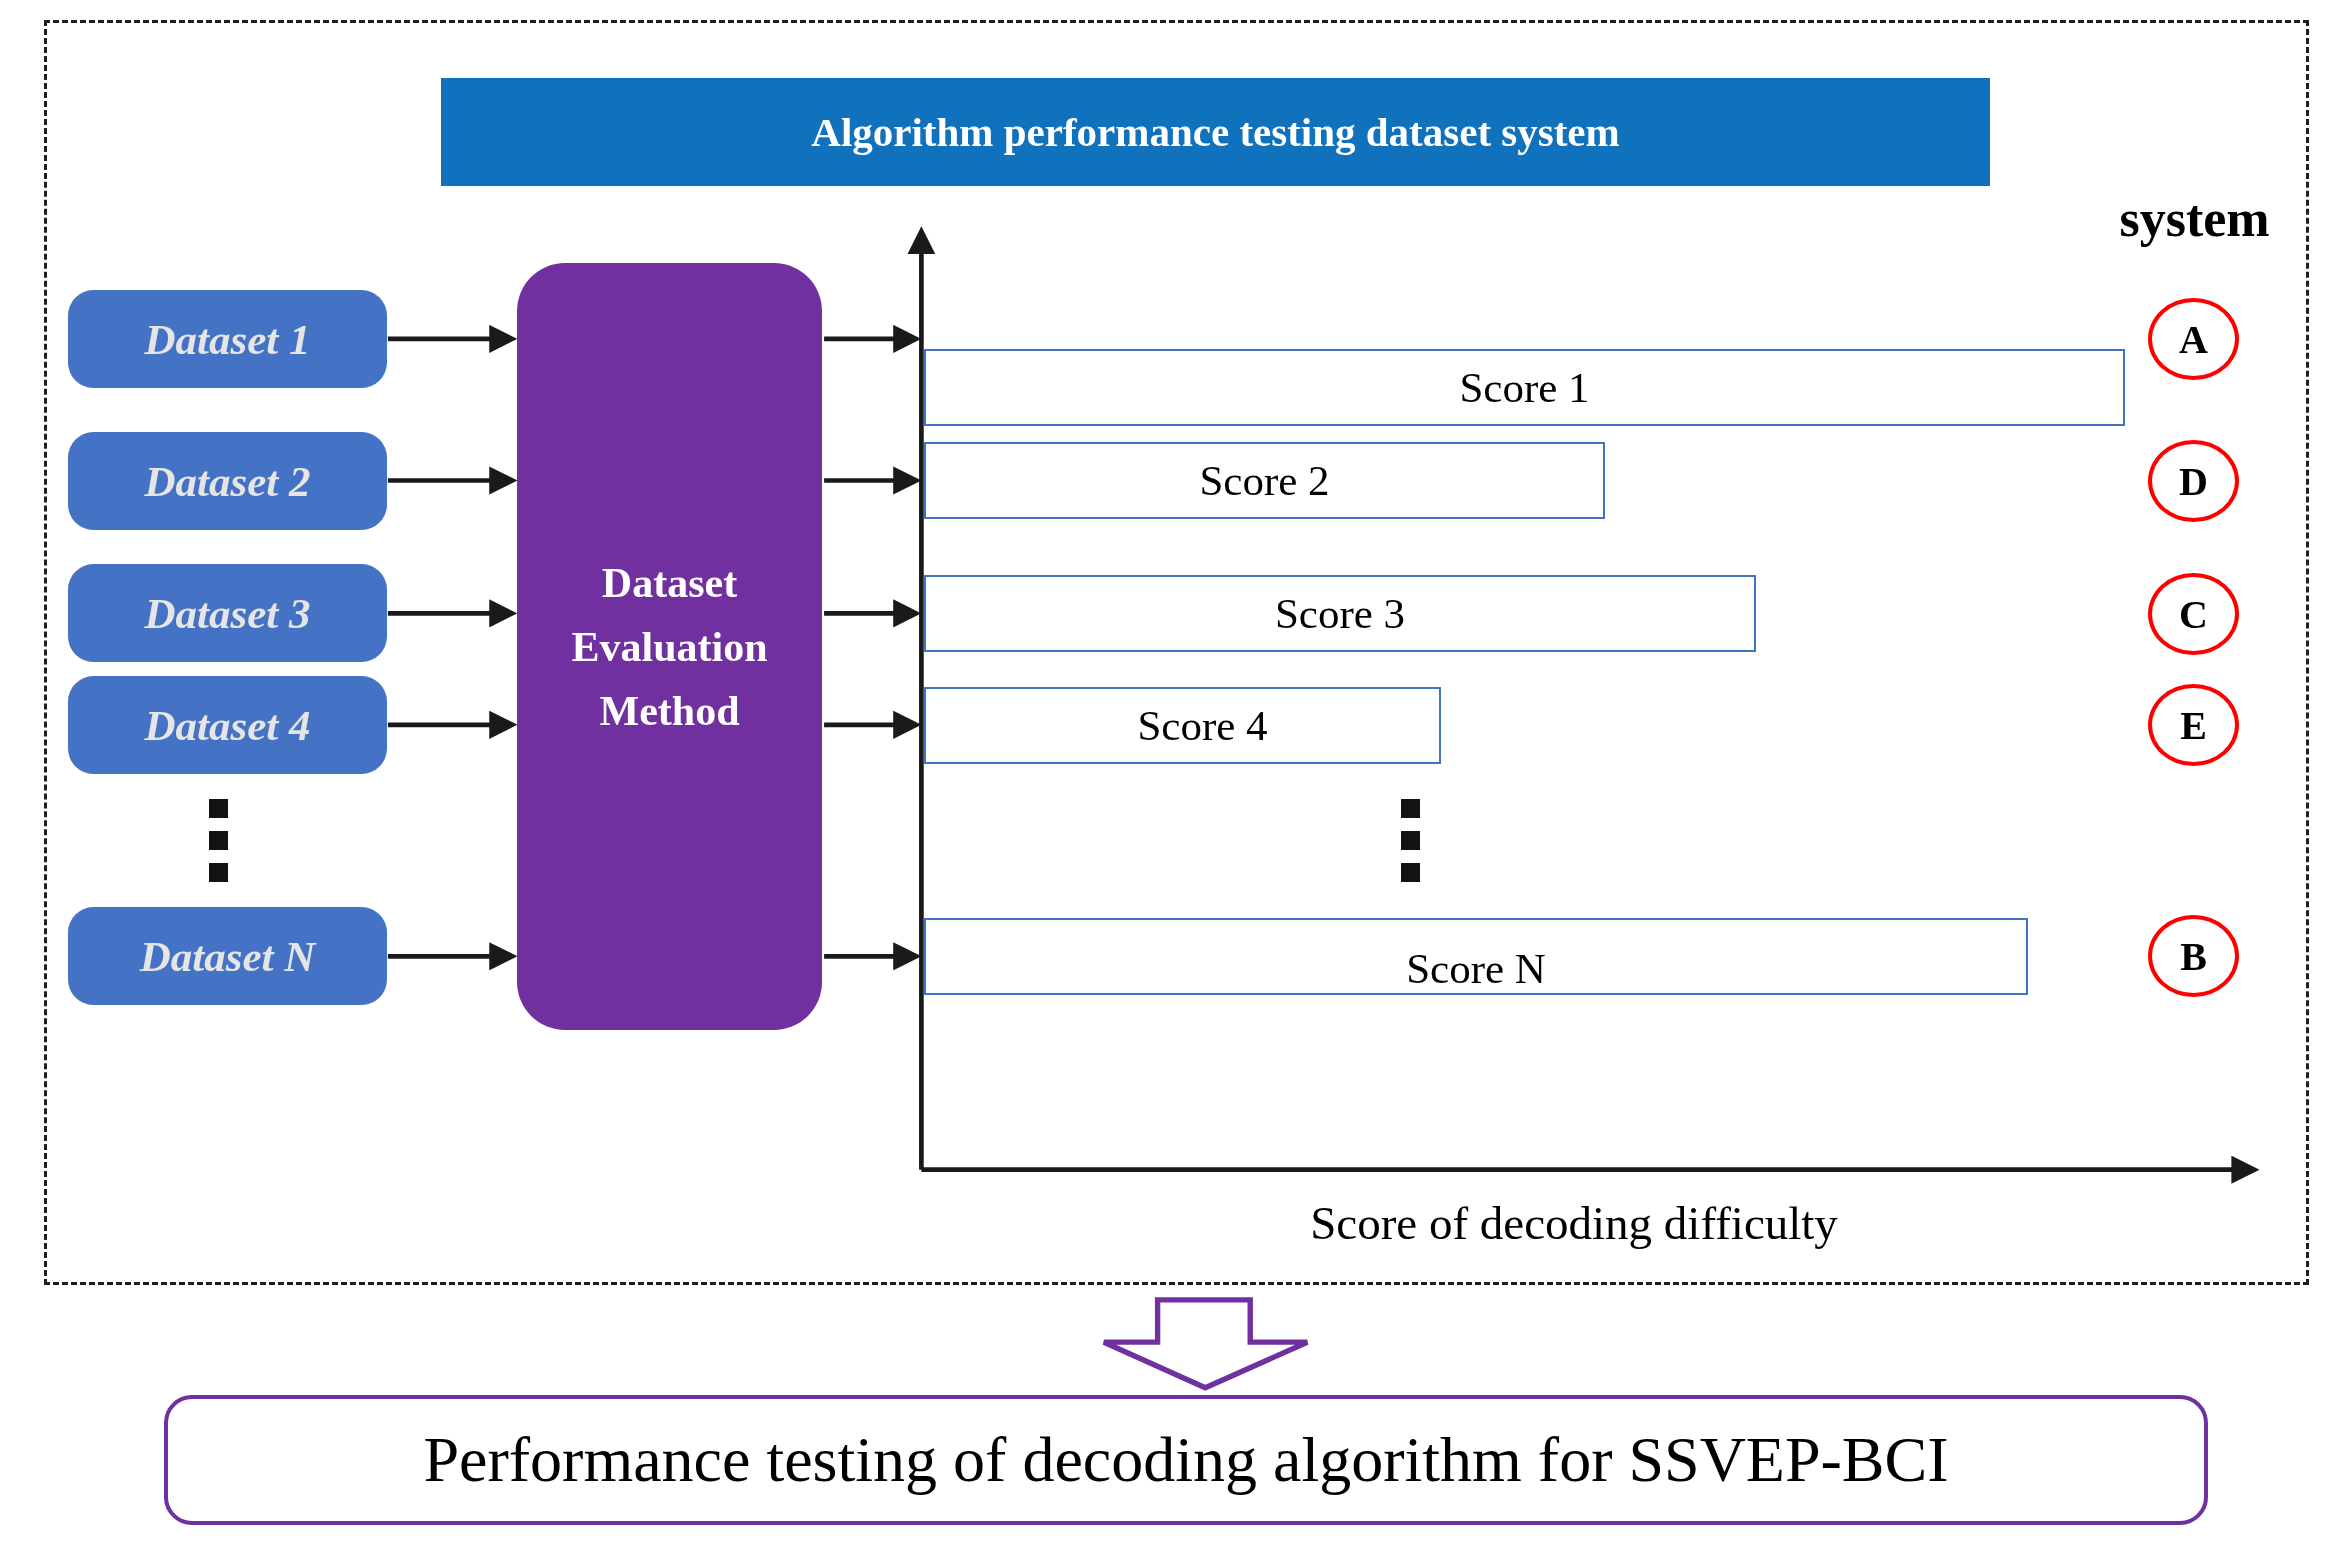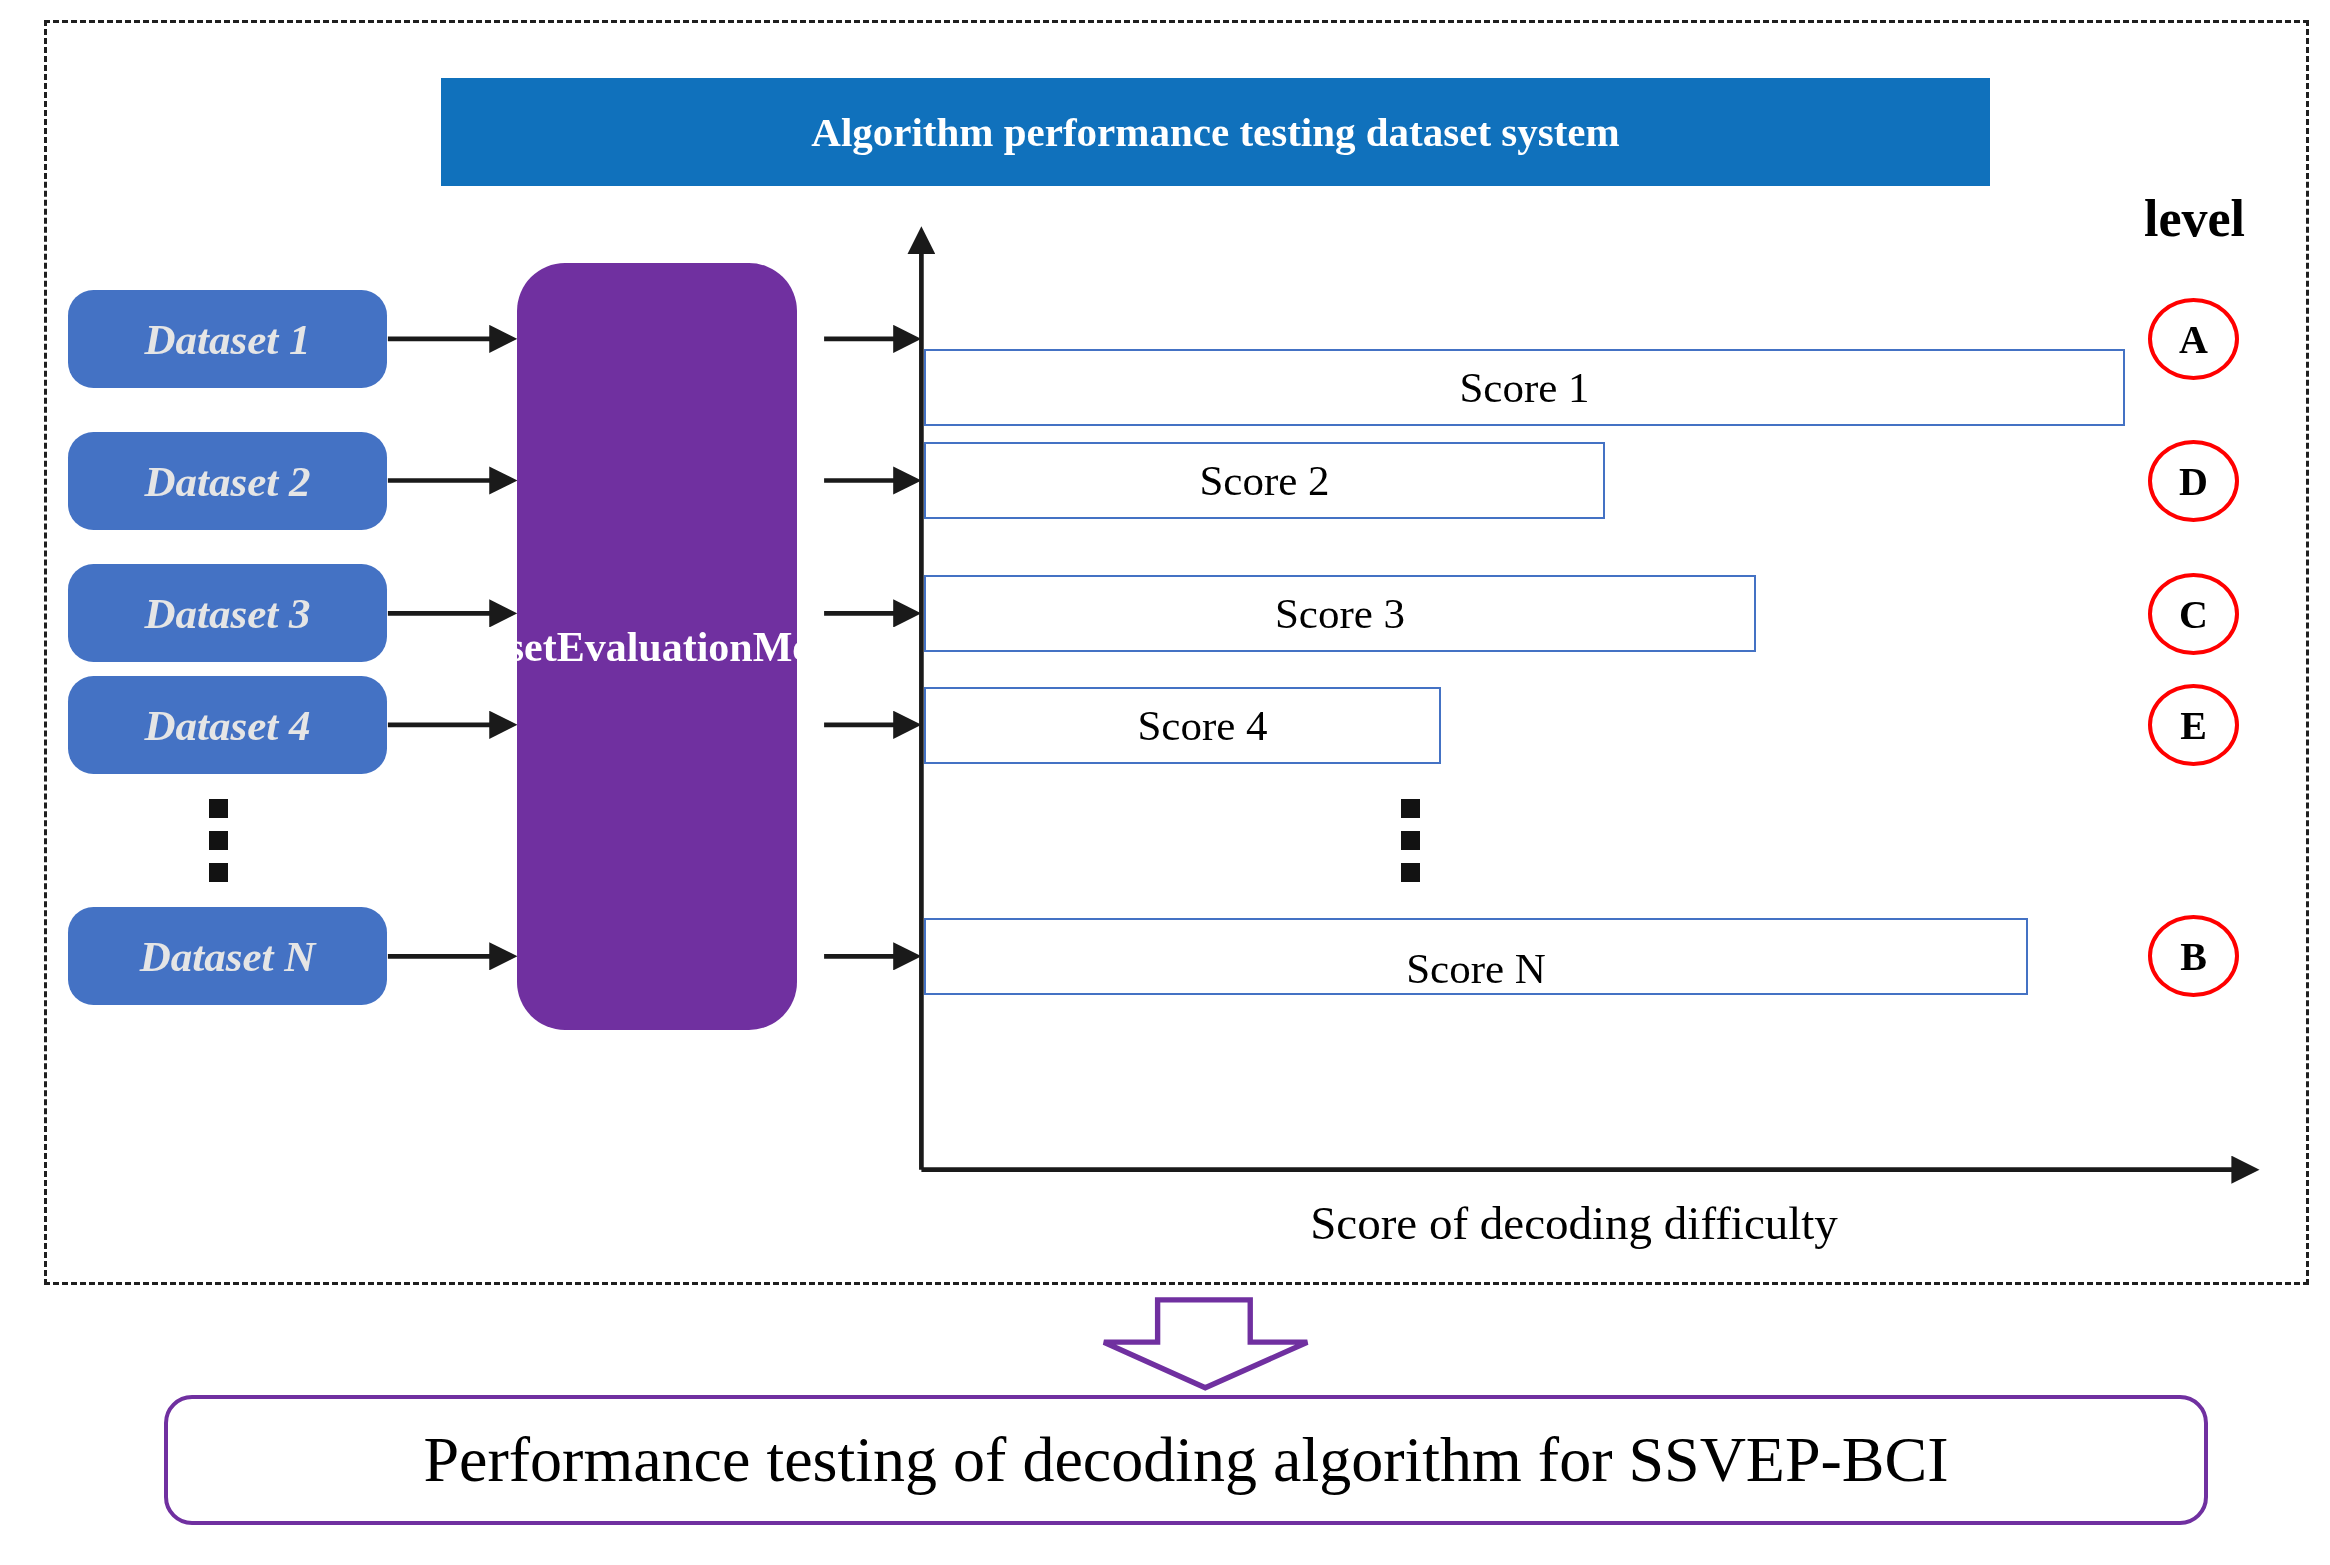--- a/index.html
+++ b/index.html
@@ -18,23 +18,23 @@
     display:flex;align-items:center;justify-content:center;
     color:#fff;font-weight:bold;font-size:41px;white-space:nowrap;margin-top:26px;
   }
   .dataset-box{
     left:68px;width:319px;height:98px;border-radius:25.5px;
     background:var(--dataset_box,#4472C4);
     display:flex;align-items:center;justify-content:center;
     color:#e5e5e5;font-weight:bold;font-size:43px;font-style:italic;
   }
   .evaluator-box{
-    left:517px;top:263px;width:280px;height:767px;border-radius:48px;
+    left:517px;top:263px;width:305px;height:767px;border-radius:48px;
     background:var(--evaluator_box,#7030A0);
-    display:flex;flex-direction:row;align-items:center;justify-content:center;
+    display:flex;flex-direction:column;align-items:center;justify-content:center;
     color:#fff;font-weight:bold;font-size:42px;line-height:64px;text-align:center;
   }
   .score-bar{
     left:924px;height:77px;box-sizing:border-box;
     border:2.7px solid var(--bar_border,#4472C4);background:#fff;
     display:flex;align-items:center;justify-content:center;
     font-size:43px;
   }
   .level-circle{
     left:2148px;width:91px;height:82px;box-sizing:border-box;
@@ -99,21 +99,21 @@
   <div class="abs score-bar" style="top: 918px; width: 1104px; align-items: flex-end;">
       <span>Score N</span>
     </div>
 
   <div>
     <div class="dot" style="left:1401px;top:799px"></div>
     <div class="dot" style="left:1401px;top:831px"></div>
     <div class="dot" style="left:1401px;top:863px"></div>
   </div>
 
-  <div class="abs level-header">level</div>
+  <div class="abs level-header">system</div>
   <div class="abs level-circle" style="top:298px">A</div>
   <div class="abs level-circle" style="top:440px">D</div>
   <div class="abs level-circle" style="top:573px">C</div>
   <div class="abs level-circle" style="top:684px">E</div>
   <div class="abs level-circle" style="top:915px">B</div>
 
   <div class="abs xaxis-label">Score of decoding difficulty</div>
 
   <div class="abs footer-box">Performance testing of decoding algorithm for SSVEP-BCI</div>
 

